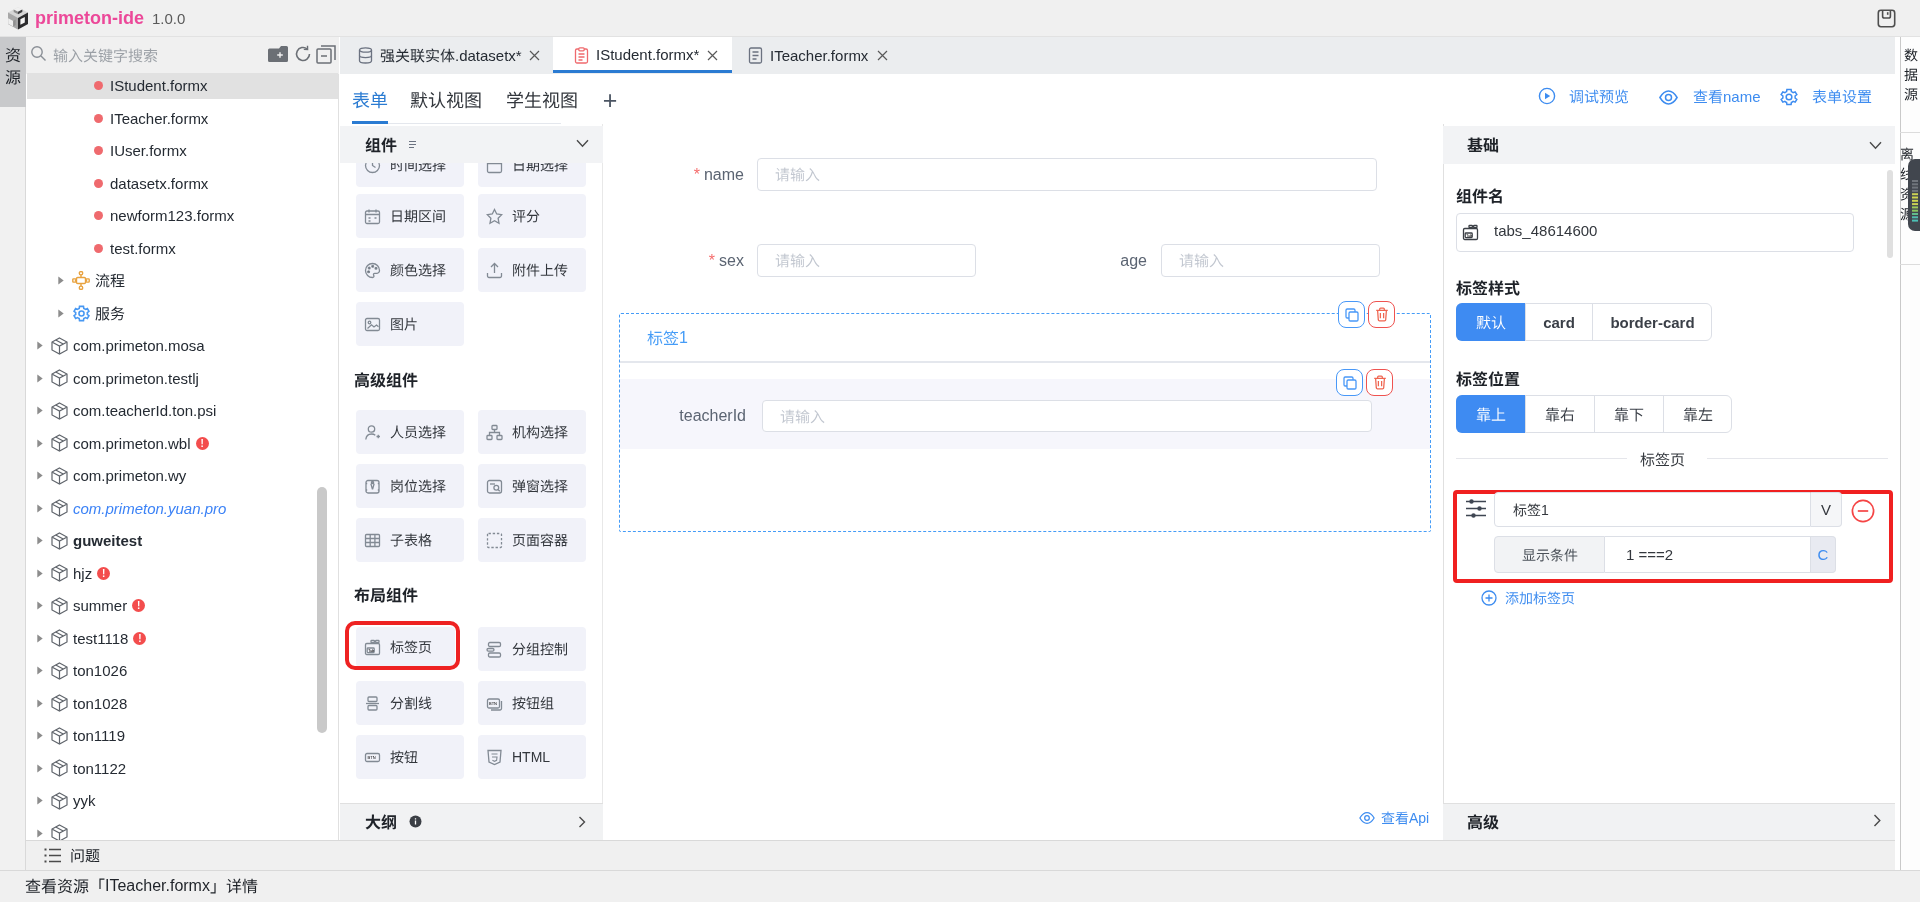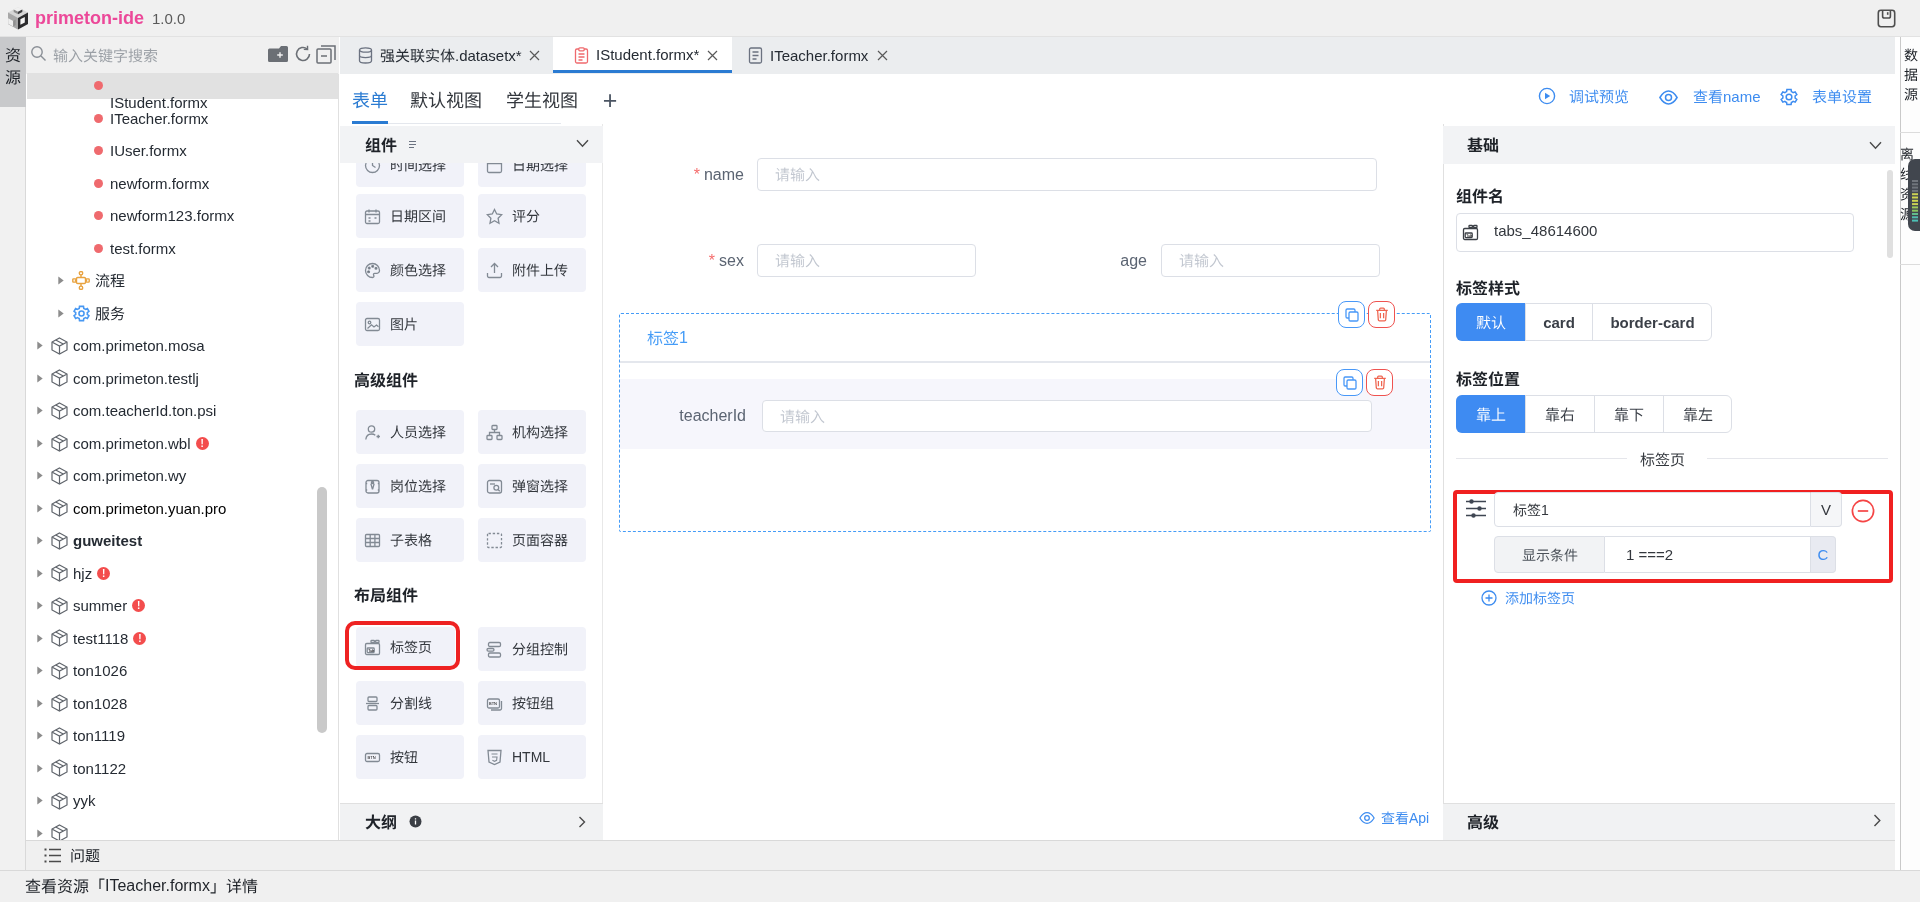--- a/index.html
+++ b/index.html
@@ -169,27 +169,27 @@
 <path d="M15.5 9 A6.5 6.5 0 1 1 13.2 4"></path>
     <path d="M13.5 0.8 L13.6 4.6 L9.8 4.4" stroke-width="1.4"></path>
   </svg>
 <svg class="abs" style="left:316px;top:45px" width="21" height="19" viewBox="0 0 21 19" fill="none" stroke="#6b6f75" stroke-width="1.5">
 <rect x="1" y="4" width="14" height="14" rx="1"></rect>
     <path d="M5 1 H19 V15"></path>
     <path d="M5 11 H11"></path>
   </svg>
 <div style="position:absolute;left:27px;top:72.5px;width:311px;height:26px;background:#e1e1e1;"></div>
 <div style="position:absolute;left:94px;top:81px;width:9px;height:9px;border-radius:50%;background:#ef6a6e;"></div>
-<div style="position:absolute;left:110px;top:89px;width:200px;height:26px;display:flex;align-items:center;font-size:15px;color:#252b33;">IStudent.formx</div>
+<div style="position:absolute;left:110px;top:72px;width:200px;height:26px;display:flex;align-items:center;font-size:15px;color:#252b33;">IStudent.formx</div>
 <div style="position:absolute;left:94px;top:113.5px;width:9px;height:9px;border-radius:50%;background:#ef6a6e;"></div>
 <div style="position:absolute;left:110px;top:105px;width:200px;height:26px;display:flex;align-items:center;font-size:15px;color:#252b33;">ITeacher.formx</div>
 <div style="position:absolute;left:94px;top:146px;width:9px;height:9px;border-radius:50%;background:#ef6a6e;"></div>
 <div style="position:absolute;left:110px;top:137.5px;width:200px;height:26px;display:flex;align-items:center;font-size:15px;color:#252b33;">IUser.formx</div>
 <div style="position:absolute;left:94px;top:178.5px;width:9px;height:9px;border-radius:50%;background:#ef6a6e;"></div>
-<div style="position:absolute;left:110px;top:170px;width:200px;height:26px;display:flex;align-items:center;font-size:15px;color:#252b33;">newform.formx</div>
+<div style="position:absolute;left:110px;top:170px;width:200px;height:26px;display:flex;align-items:center;font-size:15px;color:#252b33;">datasetx.formx</div>
 <div style="position:absolute;left:94px;top:211px;width:9px;height:9px;border-radius:50%;background:#ef6a6e;"></div>
 <div style="position:absolute;left:110px;top:202.5px;width:200px;height:26px;display:flex;align-items:center;font-size:15px;color:#252b33;">newform123.formx</div>
 <div style="position:absolute;left:94px;top:243.5px;width:9px;height:9px;border-radius:50%;background:#ef6a6e;"></div>
 <div style="position:absolute;left:110px;top:235px;width:200px;height:26px;display:flex;align-items:center;font-size:15px;color:#252b33;">test.formx</div>
 <svg class="abs" style="left:58px;top:276px" width="6" height="9" viewBox="0 0 6 9">
     <path d="M0.3 0.5 L5.7 4.5 L0.3 8.5 Z" fill="#8c8c8c"></path>
   </svg>
 <svg class="abs" style="left:72px;top:271px" width="18" height="19" viewBox="0 0 18 19" fill="none" stroke="#e8a23f" stroke-width="1.4">
 <circle cx="9" cy="2.2" r="1.7"></circle>
     <circle cx="9" cy="16.8" r="1.7"></circle>
@@ -263,21 +263,21 @@
   </svg>
 <div style="position:absolute;left:73px;top:462.5px;width:240px;height:26px;display:flex;align-items:center;font-size:15px;color:#252b33;">com.primeton.wy</div>
 <svg class="abs" style="left:37px;top:503.5px" width="6" height="9" viewBox="0 0 6 9">
     <path d="M0.3 0.5 L5.7 4.5 L0.3 8.5 Z" fill="#8c8c8c"></path>
   </svg>
 <svg class="abs" style="left:51px;top:499px" width="17" height="18" viewBox="0 0 17 18" fill="none" stroke="#5f646b" stroke-width="1.2">
 <path d="M8.5 1 L16 5 V13 L8.5 17 L1 13 V5 Z"></path>
     <path d="M1.3 5.2 L8.5 9 L15.7 5.2 M8.5 9 V16.7"></path>
     <path d="M4.7 3 L12.2 7"></path>
   </svg>
-<div style="position:absolute;left:73px;top:495px;width:240px;height:26px;display:flex;align-items:center;font-size:15px;color:#000000;">com.primeton.yuan.pro</div>
+<div style="position:absolute;left:73px;top:495px;width:240px;height:26px;display:flex;align-items:center;font-size:15px;color:#3b82f6;font-style:italic;">com.primeton.yuan.pro</div>
 <svg class="abs" style="left:37px;top:536px" width="6" height="9" viewBox="0 0 6 9">
     <path d="M0.3 0.5 L5.7 4.5 L0.3 8.5 Z" fill="#8c8c8c"></path>
   </svg>
 <svg class="abs" style="left:51px;top:531.5px" width="17" height="18" viewBox="0 0 17 18" fill="none" stroke="#5f646b" stroke-width="1.2">
 <path d="M8.5 1 L16 5 V13 L8.5 17 L1 13 V5 Z"></path>
     <path d="M1.3 5.2 L8.5 9 L15.7 5.2 M8.5 9 V16.7"></path>
     <path d="M4.7 3 L12.2 7"></path>
   </svg>
 <div style="position:absolute;left:73px;top:527.5px;width:240px;height:26px;display:flex;align-items:center;font-size:15px;color:#252b33;font-weight:bold;">guweitest</div>
 <svg class="abs" style="left:37px;top:568.5px" width="6" height="9" viewBox="0 0 6 9">

